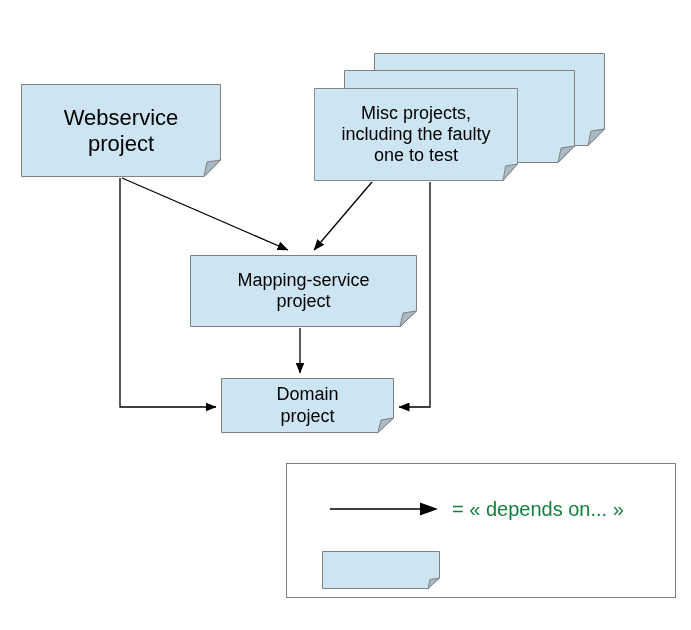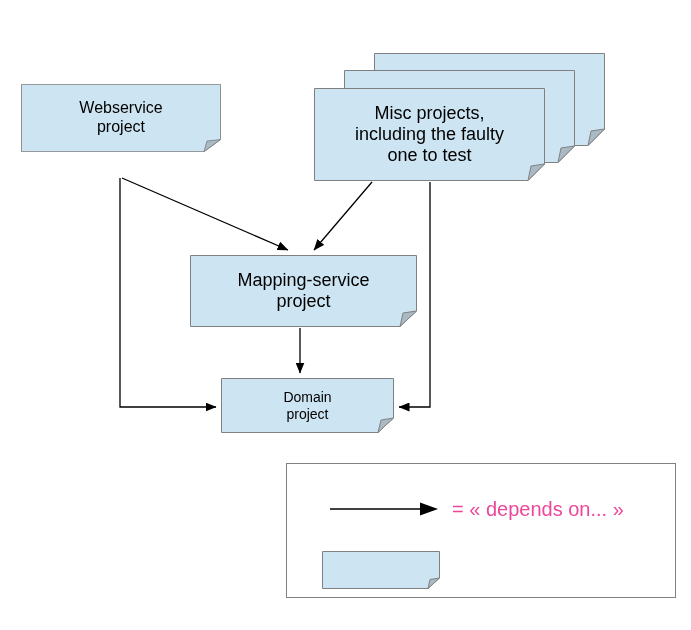--- a/index.html
+++ b/index.html
@@ -57,21 +57,21 @@
   }
   .legend-box {
     position: absolute;
     box-sizing: border-box;
     border: 1px solid #808080;
     background: #ffffff;
     z-index: 2;
   }
   .legend-text {
     position: absolute;
-    color: #ec4899;
+    color: #15803d;
     white-space: nowrap;
     z-index: 4;
   }
   .legend-swatch {
     position: absolute;
     z-index: 4;
   }
   .legend-arrow {
     position: absolute;
     z-index: 4;
@@ -103,62 +103,62 @@
 
     <g>
       <path d="M 120 178 L 120 407 L 216 407" stroke="#000000" stroke-width="1.3" fill="none" marker-end="url(#arrowhead)"></path>
     </g>
 
     <g>
       <path d="M 430 182 L 430 407 L 399 407" stroke="#000000" stroke-width="1.3" fill="none" marker-end="url(#arrowhead)"></path>
     </g>
   </svg>
 
-  <div class="node" style="left:21px; top:84px; width:200px; height:68px; font-size:16px;">
+  <div class="node" style="left:21px; top:84px; width:200px; height:93px; font-size:22px;">
     <svg class="node-shell" viewBox="0 0 200 93" preserveAspectRatio="none" xmlns="http://www.w3.org/2000/svg">
       <path d="M 0.5 0.5 L 199.5 0.5 L 199.5 76 L 183 92.5 L 0.5 92.5 Z" fill="#cde5f2" stroke="#808080" stroke-width="1"></path>
       <path d="M 199.5 76 L 183 92.5 L 186 78 Z" fill="#a9bac4" stroke="#808080" stroke-width="1"></path>
     </svg>
     <span class="node-label">Webservice
 project</span>
   </div>
 
   <div style="position:absolute; left:314px; top:53px; width:292px; height:128px;">
 
     <svg class="stack-layer" style="left:60px; top:0px;" width="231" height="93" viewBox="0 0 231 93" preserveAspectRatio="none" xmlns="http://www.w3.org/2000/svg">
       <path d="M 0.5 0.5 L 230.5 0.5 L 230.5 76 L 214 92.5 L 0.5 92.5 Z" fill="#cde5f2" stroke="#808080" stroke-width="1"></path>
       <path d="M 230.5 76 L 214 92.5 L 217 78 Z" fill="#a9bac4" stroke="#808080" stroke-width="1"></path>
     </svg>
 
     <svg class="stack-layer" style="left:30px; top:17px;" width="231" height="93" viewBox="0 0 231 93" preserveAspectRatio="none" xmlns="http://www.w3.org/2000/svg">
       <path d="M 0.5 0.5 L 230.5 0.5 L 230.5 76 L 214 92.5 L 0.5 92.5 Z" fill="#cde5f2" stroke="#808080" stroke-width="1"></path>
       <path d="M 230.5 76 L 214 92.5 L 217 78 Z" fill="#a9bac4" stroke="#808080" stroke-width="1"></path>
     </svg>
 
-    <div class="node" style="left:0px; top:35px; width:231px; height:93px; font-size:18px;">
+    <div class="node" style="left:0px; top:35px; width:204px; height:93px; font-size:18px;">
       <svg class="node-shell" viewBox="0 0 231 93" preserveAspectRatio="none" xmlns="http://www.w3.org/2000/svg">
         <path d="M 0.5 0.5 L 230.5 0.5 L 230.5 76 L 214 92.5 L 0.5 92.5 Z" fill="#cde5f2" stroke="#808080" stroke-width="1"></path>
         <path d="M 230.5 76 L 214 92.5 L 217 78 Z" fill="#a9bac4" stroke="#808080" stroke-width="1"></path>
       </svg>
       <span class="node-label">Misc projects,
 including the faulty
 one to test</span>
     </div>
   </div>
 
   <div class="node" style="left:190px; top:255px; width:227px; height:72px; font-size:18px;border-radius:28px;">
     <svg class="node-shell" viewBox="0 0 227 72" preserveAspectRatio="none" xmlns="http://www.w3.org/2000/svg">
       <path d="M 0.5 0.5 L 226.5 0.5 L 226.5 56 L 210 71.5 L 0.5 71.5 Z" fill="#cde5f2" stroke="#808080" stroke-width="1"></path>
       <path d="M 226.5 56 L 210 71.5 L 213 58 Z" fill="#a9bac4" stroke="#808080" stroke-width="1"></path>
     </svg>
     <span class="node-label">Mapping-service
 project</span>
   </div>
 
-  <div class="node" style="left:221px; top:378px; width:173px; height:55px; font-size:14px;">
+  <div class="node" style="left:221px; top:378px; width:173px; height:55px; font-size:18px;">
     <svg class="node-shell" viewBox="0 0 173 55" preserveAspectRatio="none" xmlns="http://www.w3.org/2000/svg">
       <path d="M 0.5 0.5 L 172.5 0.5 L 172.5 40 L 157 54.5 L 0.5 54.5 Z" fill="#cde5f2" stroke="#808080" stroke-width="1"></path>
       <path d="M 172.5 40 L 157 54.5 L 160 42 Z" fill="#a9bac4" stroke="#808080" stroke-width="1"></path>
     </svg>
     <span class="node-label">Domain
 project</span>
   </div>
 
   <div class="legend-box" style="left:286px; top:463px; width:390px; height:135px;"></div>
 

